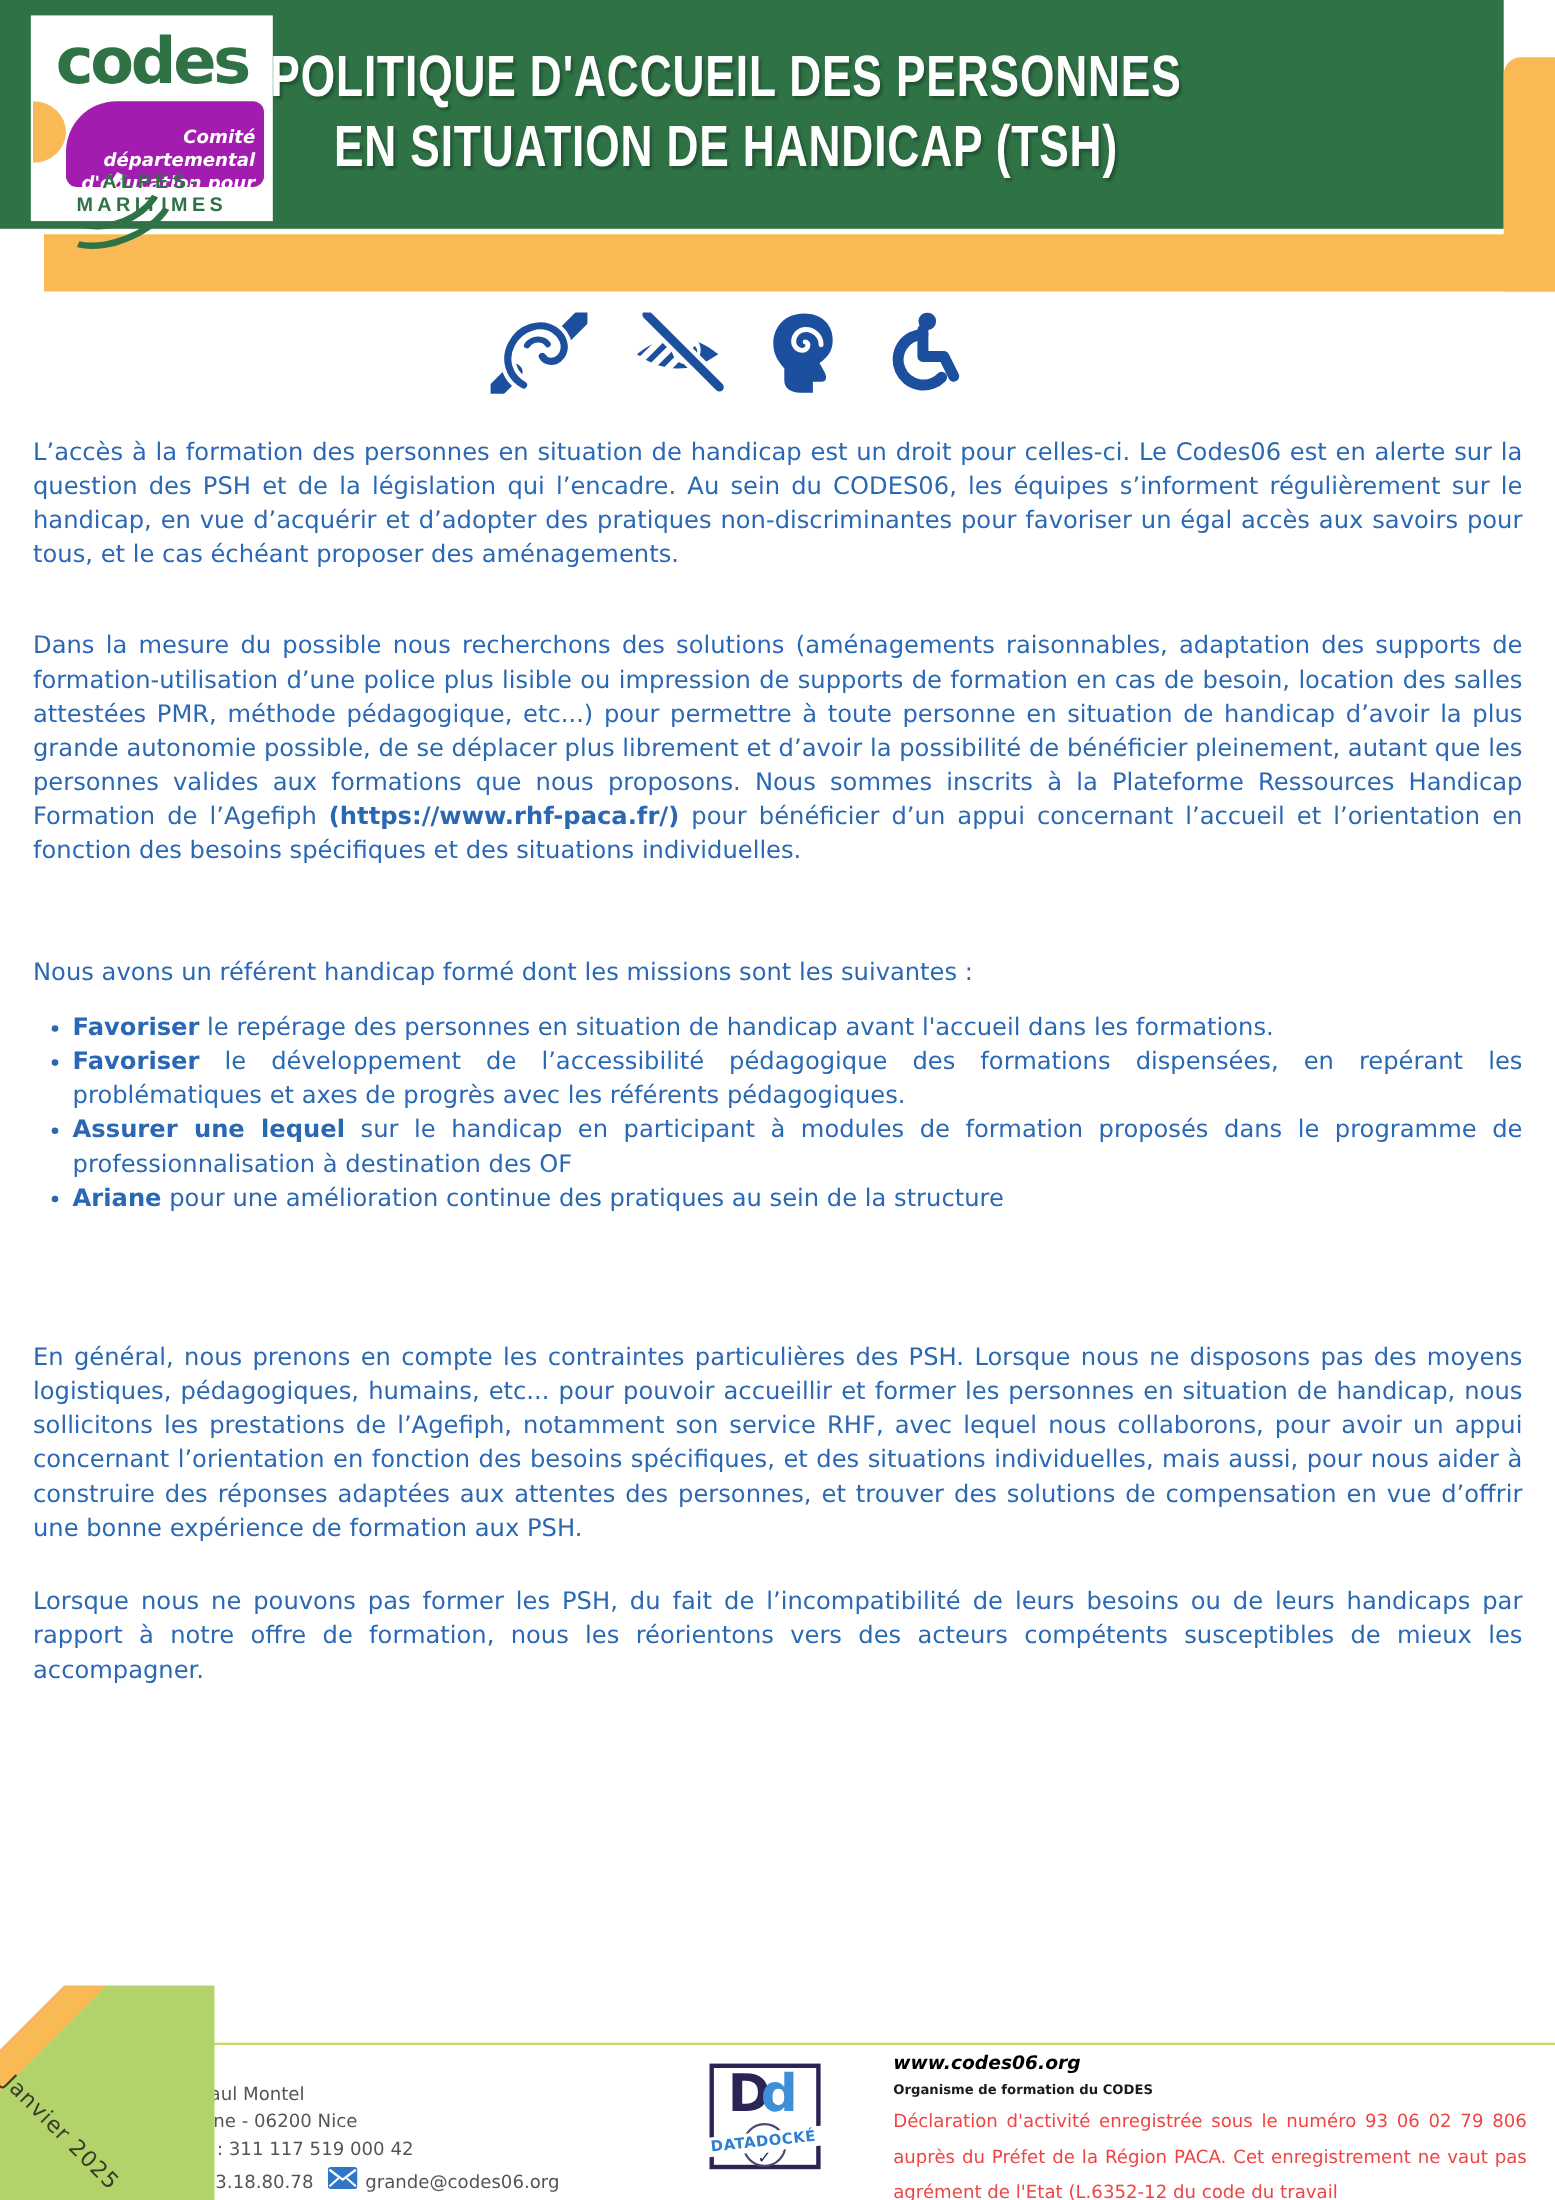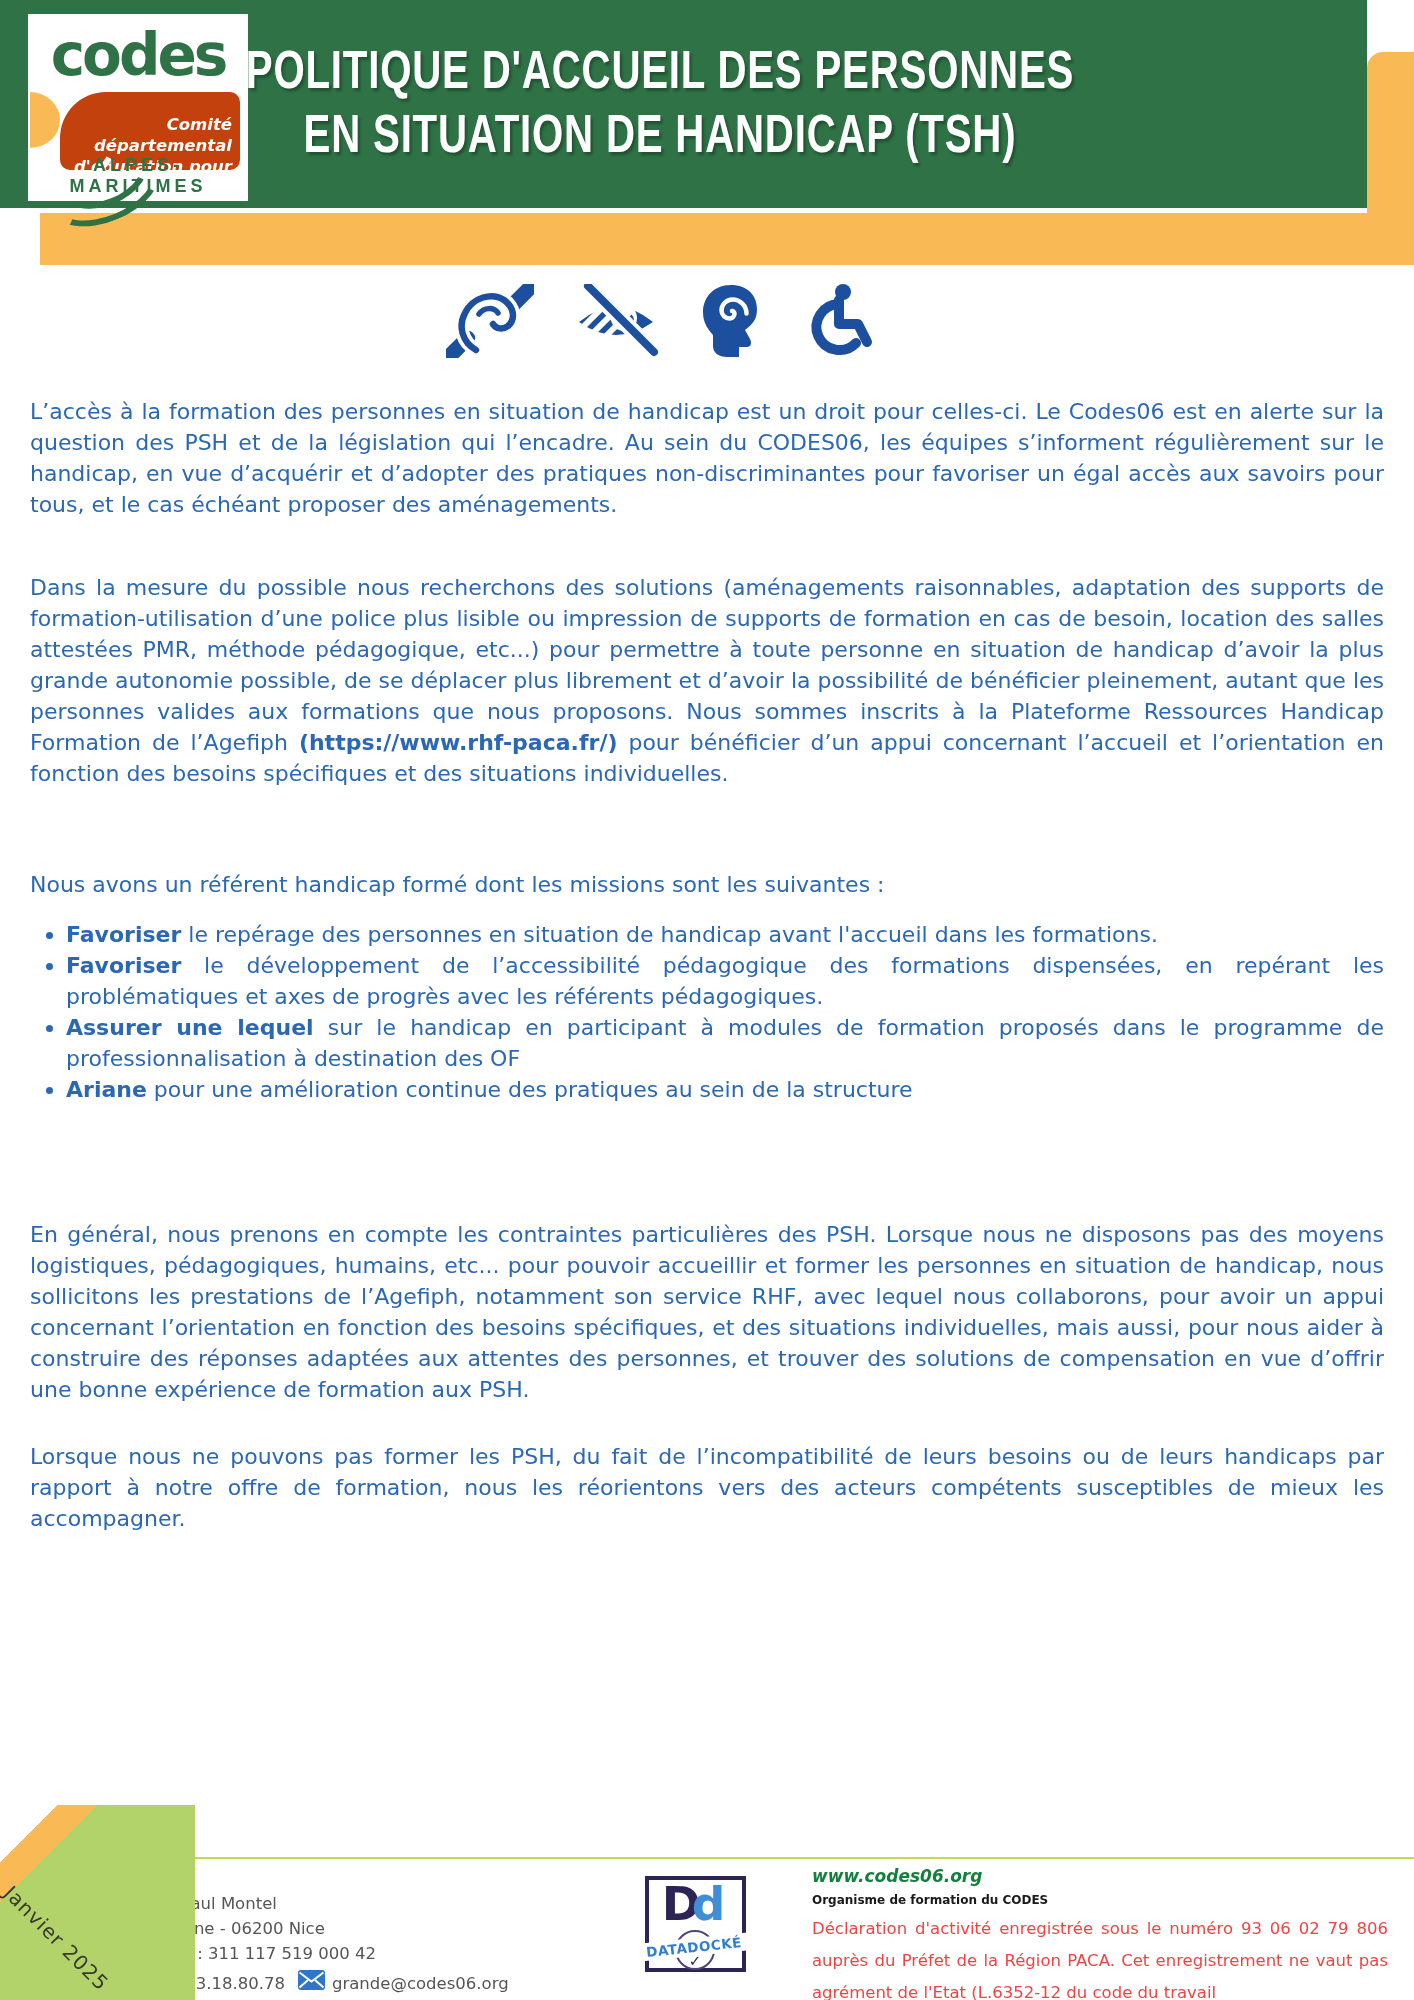--- a/index.html
+++ b/index.html
@@ -15,21 +15,21 @@
         font-family:"Liberation Sans",sans-serif;font-weight:bold;}
   .header-title .line{display:block;font-size:53px;line-height:64px;letter-spacing:1px;
         transform:scaleX(0.76);transform-origin:center;text-shadow:3px 3px 3px rgba(0,0,0,0.28);white-space:nowrap;}
 
   
   .logo{position:absolute;left:28px;top:14px;width:220px;height:187px;background:#ffffff;}
   .logo-word{position:absolute;top:2px;left:0;width:100%;text-align:center;color:#2e7245;
         font-size:58px;font-weight:bold;letter-spacing:-3px;line-height:78px;}
   .logo-orange{position:absolute;left:2px;top:78px;width:30px;height:56px;background:#f9ba55;
         border-radius:0 100% 100% 0 / 0 50% 50% 0;}
-  .logo-blob{position:absolute;left:32px;top:78px;width:180px;height:78px;background:#c2410c;
+  .logo-blob{position:absolute;left:32px;top:78px;width:180px;height:78px;background:#a21caf;
         border-radius:46px 10px 10px 10px;overflow:hidden;}
   .logo-sub{position:absolute;right:8px;top:22px;width:160px;text-align:right;color:#ffffff;
         font-style:italic;font-weight:bold;font-size:16.5px;line-height:21px;}
   .sw-white{position:absolute;left:-20px;top:12px;width:64px;height:64px;border:6px solid transparent;
         border-bottom-color:#ffffff;border-left-color:#ffffff;border-radius:50%;transform:rotate(-18deg);}
   .g-arc{position:absolute;border:6px solid transparent;border-bottom-color:#2e7245;border-radius:50%;}
   .g-arc.a1{left:26px;top:128px;width:84px;height:52px;transform:rotate(-22deg);}
   .g-arc.a2{left:18px;top:140px;width:104px;height:56px;transform:rotate(-22deg);}
   .logo-region{position:absolute;bottom:4px;left:0;width:100%;text-align:center;color:#2e7245;
         font-family:"Liberation Sans",sans-serif;font-weight:bold;font-size:18px;letter-spacing:4px;}
@@ -63,21 +63,21 @@
   .dd-box{position:absolute;left:10px;top:0;width:93px;height:88px;border:4px solid #2b2454;}
   .dd-letters{position:absolute;top:2px;left:0;width:117px;text-align:center;font-weight:bold;font-size:47px;line-height:52px;}
   .dd-D{color:#2b2454;}
   .dd-d{color:#3f8fd8;margin-left:-9px;}
   .dd-circle{position:absolute;left:40px;top:54px;width:36px;height:36px;border:2px solid #4a4673;border-radius:50%;background:#ffffff;z-index:1;}
   .dd-check{position:absolute;left:0;bottom:-2px;width:100%;text-align:center;color:#2b2454;font-weight:bold;font-size:15px;}
   .dd-label{position:absolute;top:62px;left:0px;width:118px;text-align:center;background:#ffffff;color:#2e7fd0;
         font-weight:bold;font-size:13.5px;letter-spacing:0.5px;transform:rotate(-6deg);z-index:2;padding:1px 0;}
 
   .f-right{position:absolute;left:812px;top:1864px;width:576px;}
-  .f-web{font-style:italic;font-weight:bold;color:#15803d;font-size:17px;line-height:24px;}
+  .f-web{font-style:italic;font-weight:bold;color:#000000;font-size:17px;line-height:24px;}
   .f-of-title{font-weight:bold;color:#1a1a1a;font-size:12px;line-height:25px;}
   .f-of-text{color:#ef4444;font-size:16.5px;line-height:32px;text-align:justify;}
 
   
   .ribbon{position:absolute;left:0;bottom:0;width:195px;height:195px;
         background:linear-gradient(135deg,rgba(0,0,0,0) 0px,rgba(0,0,0,0) 41px,#f9ba55 41px,#f9ba55 69px,#b2d36a 69px);}
   .ribbon-text{position:absolute;left:16px;top:76px;transform:rotate(45deg);transform-origin:0 0;
         color:#3a3a2c;font-size:20px;letter-spacing:1px;white-space:nowrap;}
 </style>
 </head>

